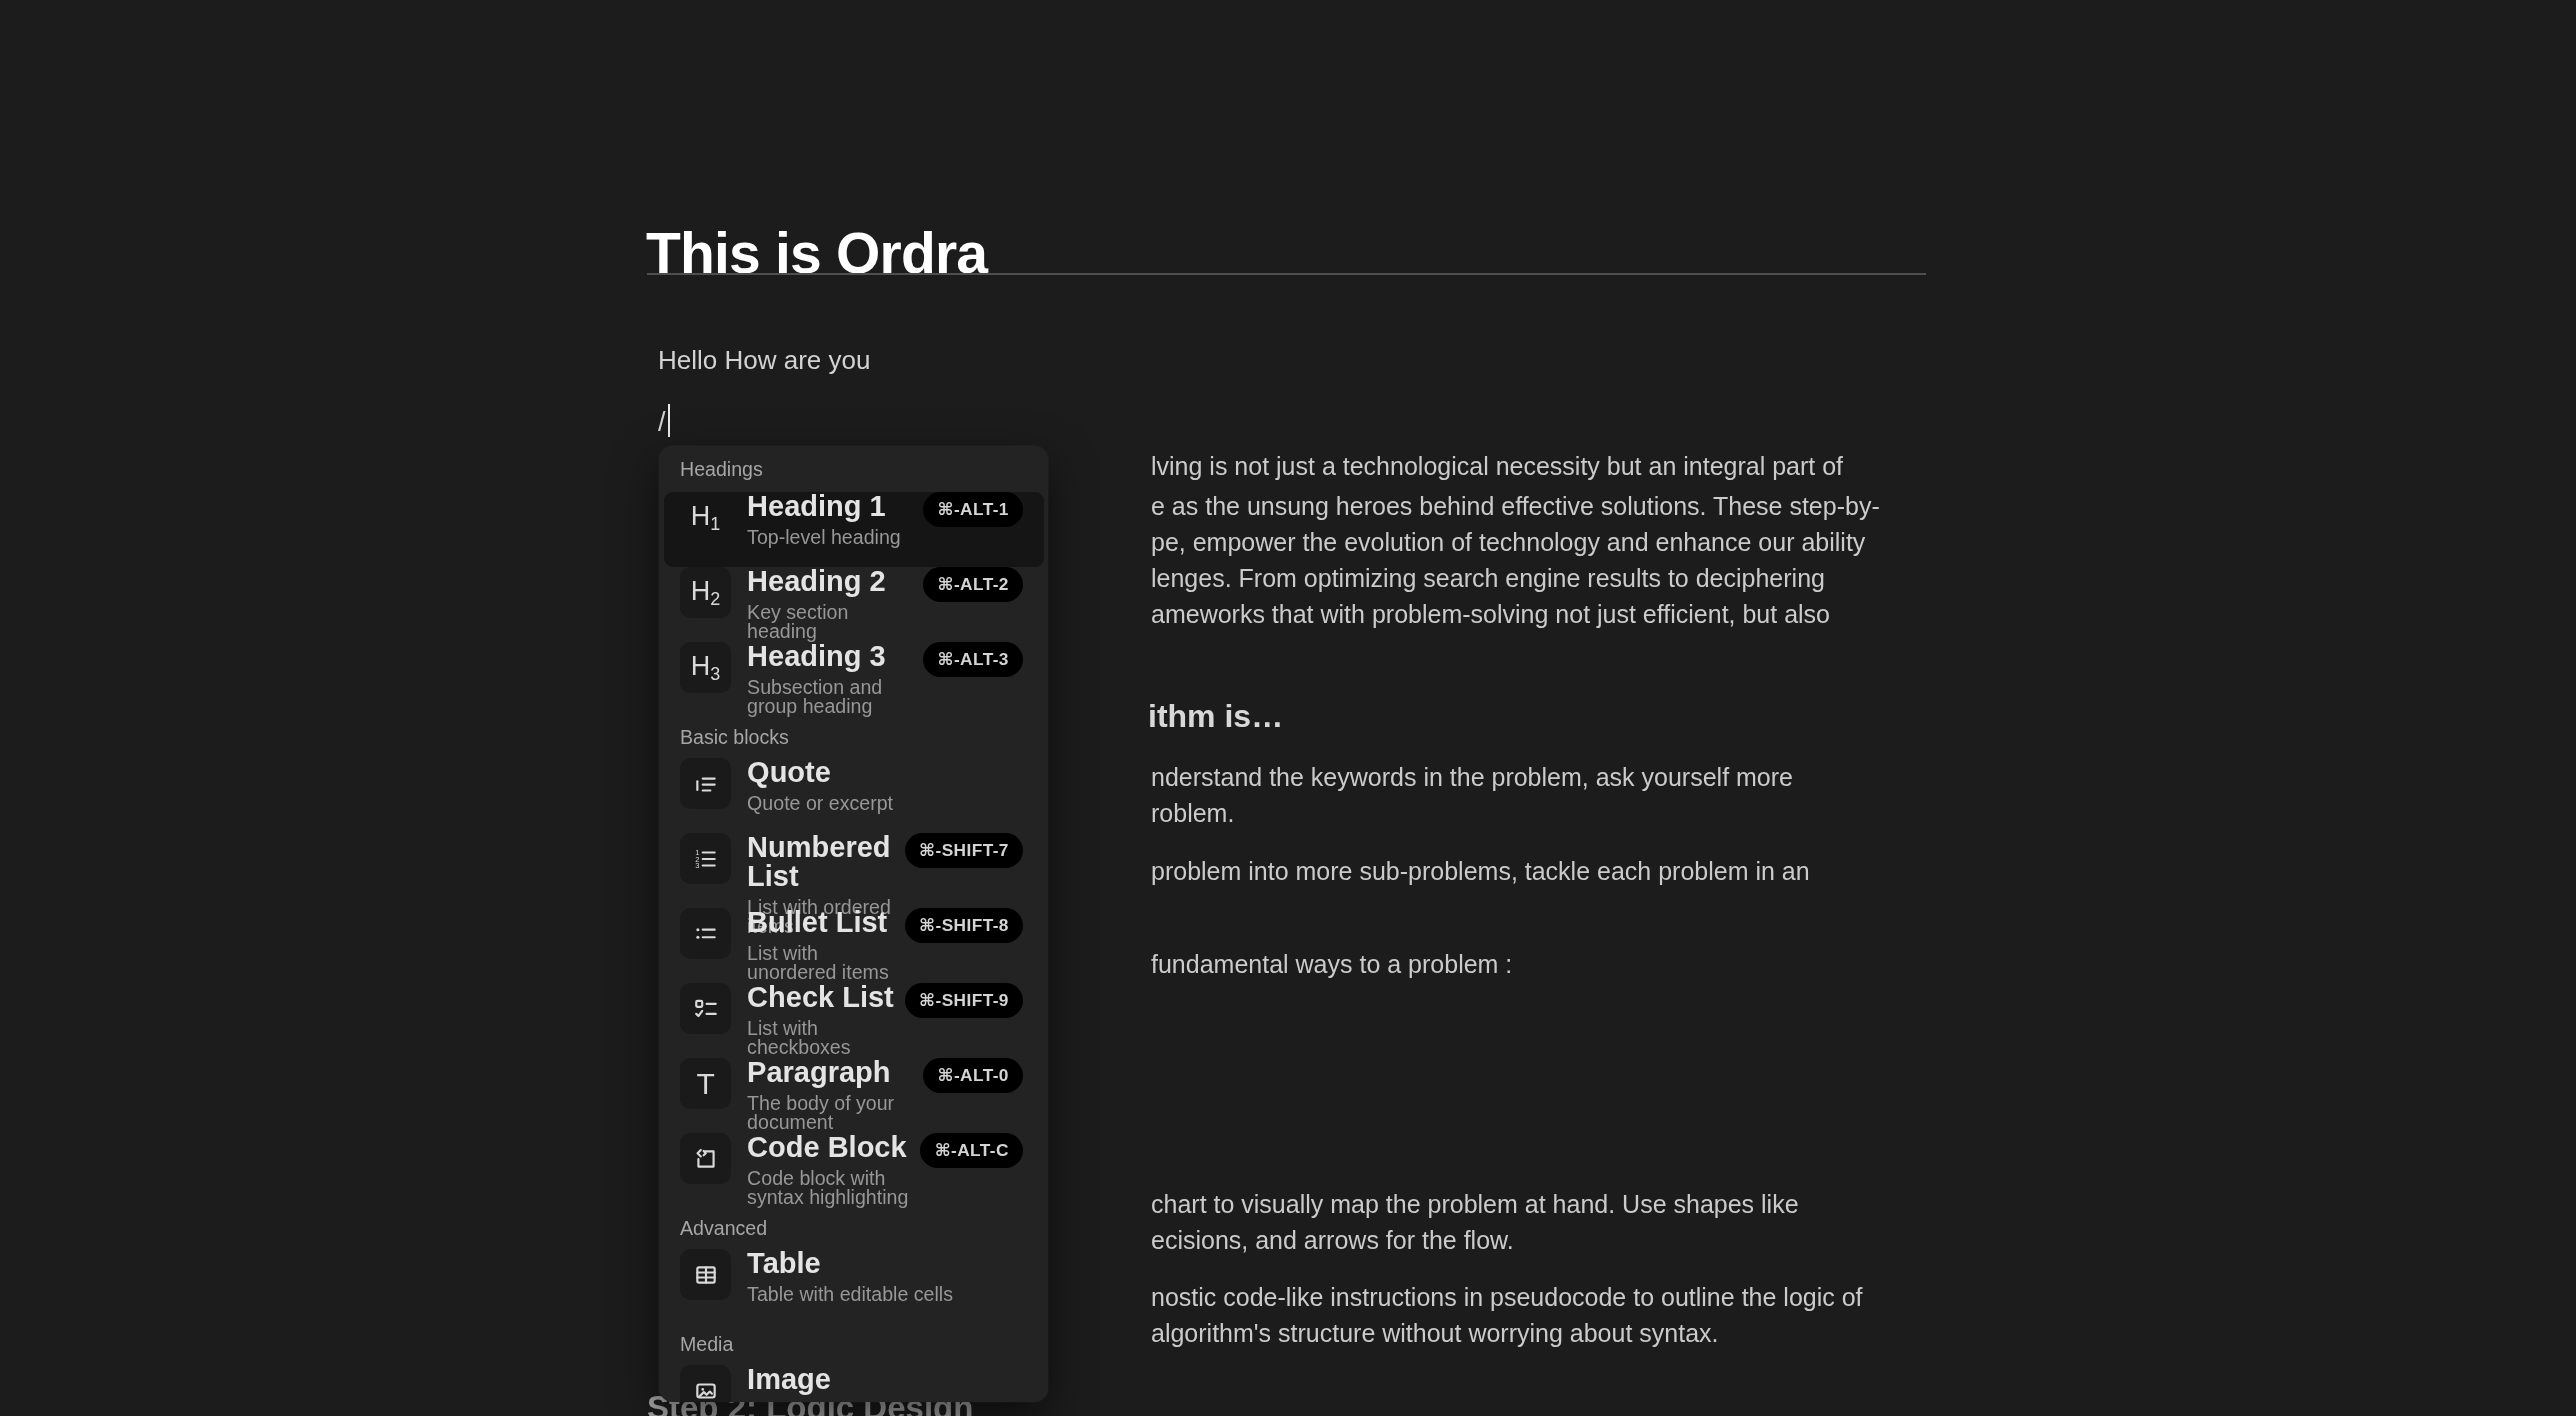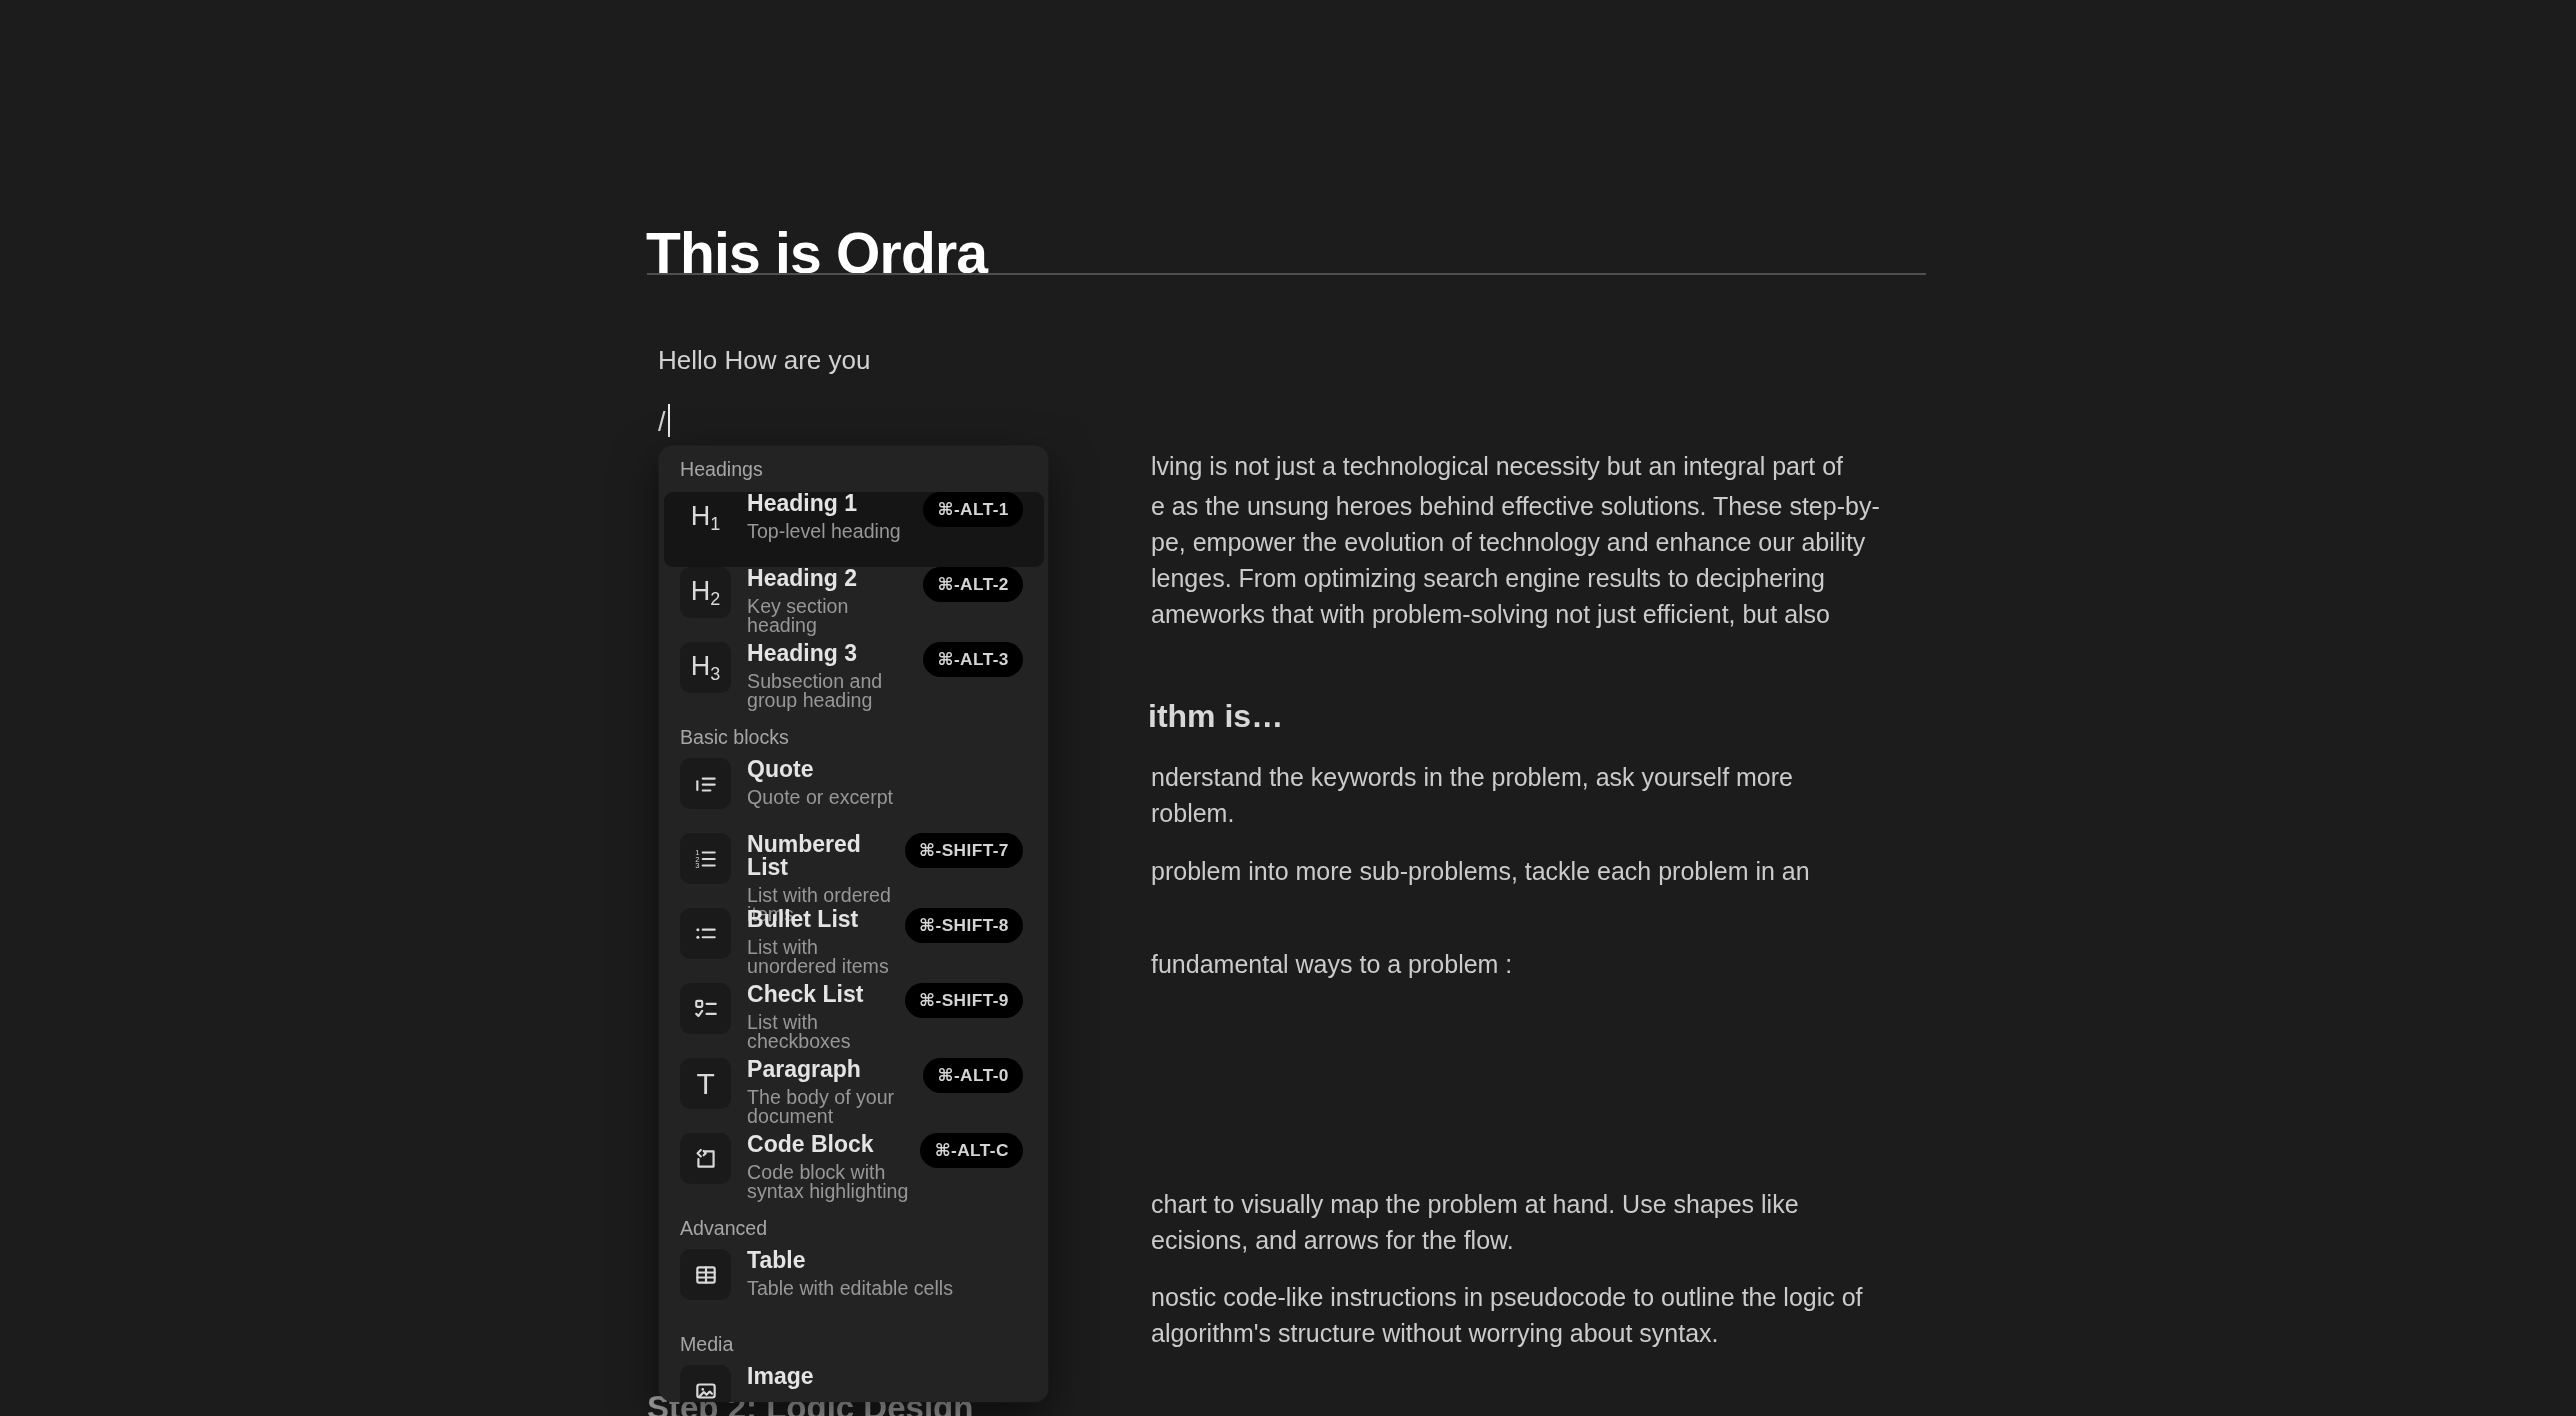--- a/index.html
+++ b/index.html
@@ -56,21 +56,21 @@
     flex:0 0 51px;width:51px;height:51px;border-radius:10.6px;
     background:#1a1a1a;display:flex;align-items:center;justify-content:center;
     color:#d9d9d9;
   }
   .row.selected .tile{background:transparent;}
   .tile svg{stroke:#d9d9d9;fill:none;stroke-width:2;stroke-linecap:round;stroke-linejoin:round;}
   .hicon{font-size:27px;font-weight:400;color:#d9d9d9;line-height:1;}
   .hicon .sub{font-size:18px;vertical-align:-4.5px;}
   .ticon{font-size:30px;font-weight:400;color:#d9d9d9;line-height:1;}
   .txt{display:flex;flex-direction:column;margin-left:16px;gap:6.8px;min-width:0;}
-  .txt .t{font-size:23px;font-weight:600;color:#e4e4e4;line-height:1;}
+  .txt .t{font-size:29px;font-weight:600;color:#e4e4e4;line-height:1;}
   .txt .s{font-size:19.6px;font-weight:400;color:#979797;line-height:1;}
   .txt .s:empty{display:none;}
   .badge{
     margin-left:auto;margin-right:20.4px;
     background:#000000;border-radius:753px;padding:6.8px 14.3px;
     font-size:17.3px;font-weight:700;letter-spacing:0.4px;color:#d4d4d4;
     white-space:nowrap;
   }
   .badge:empty{display:none;}
 </style>

